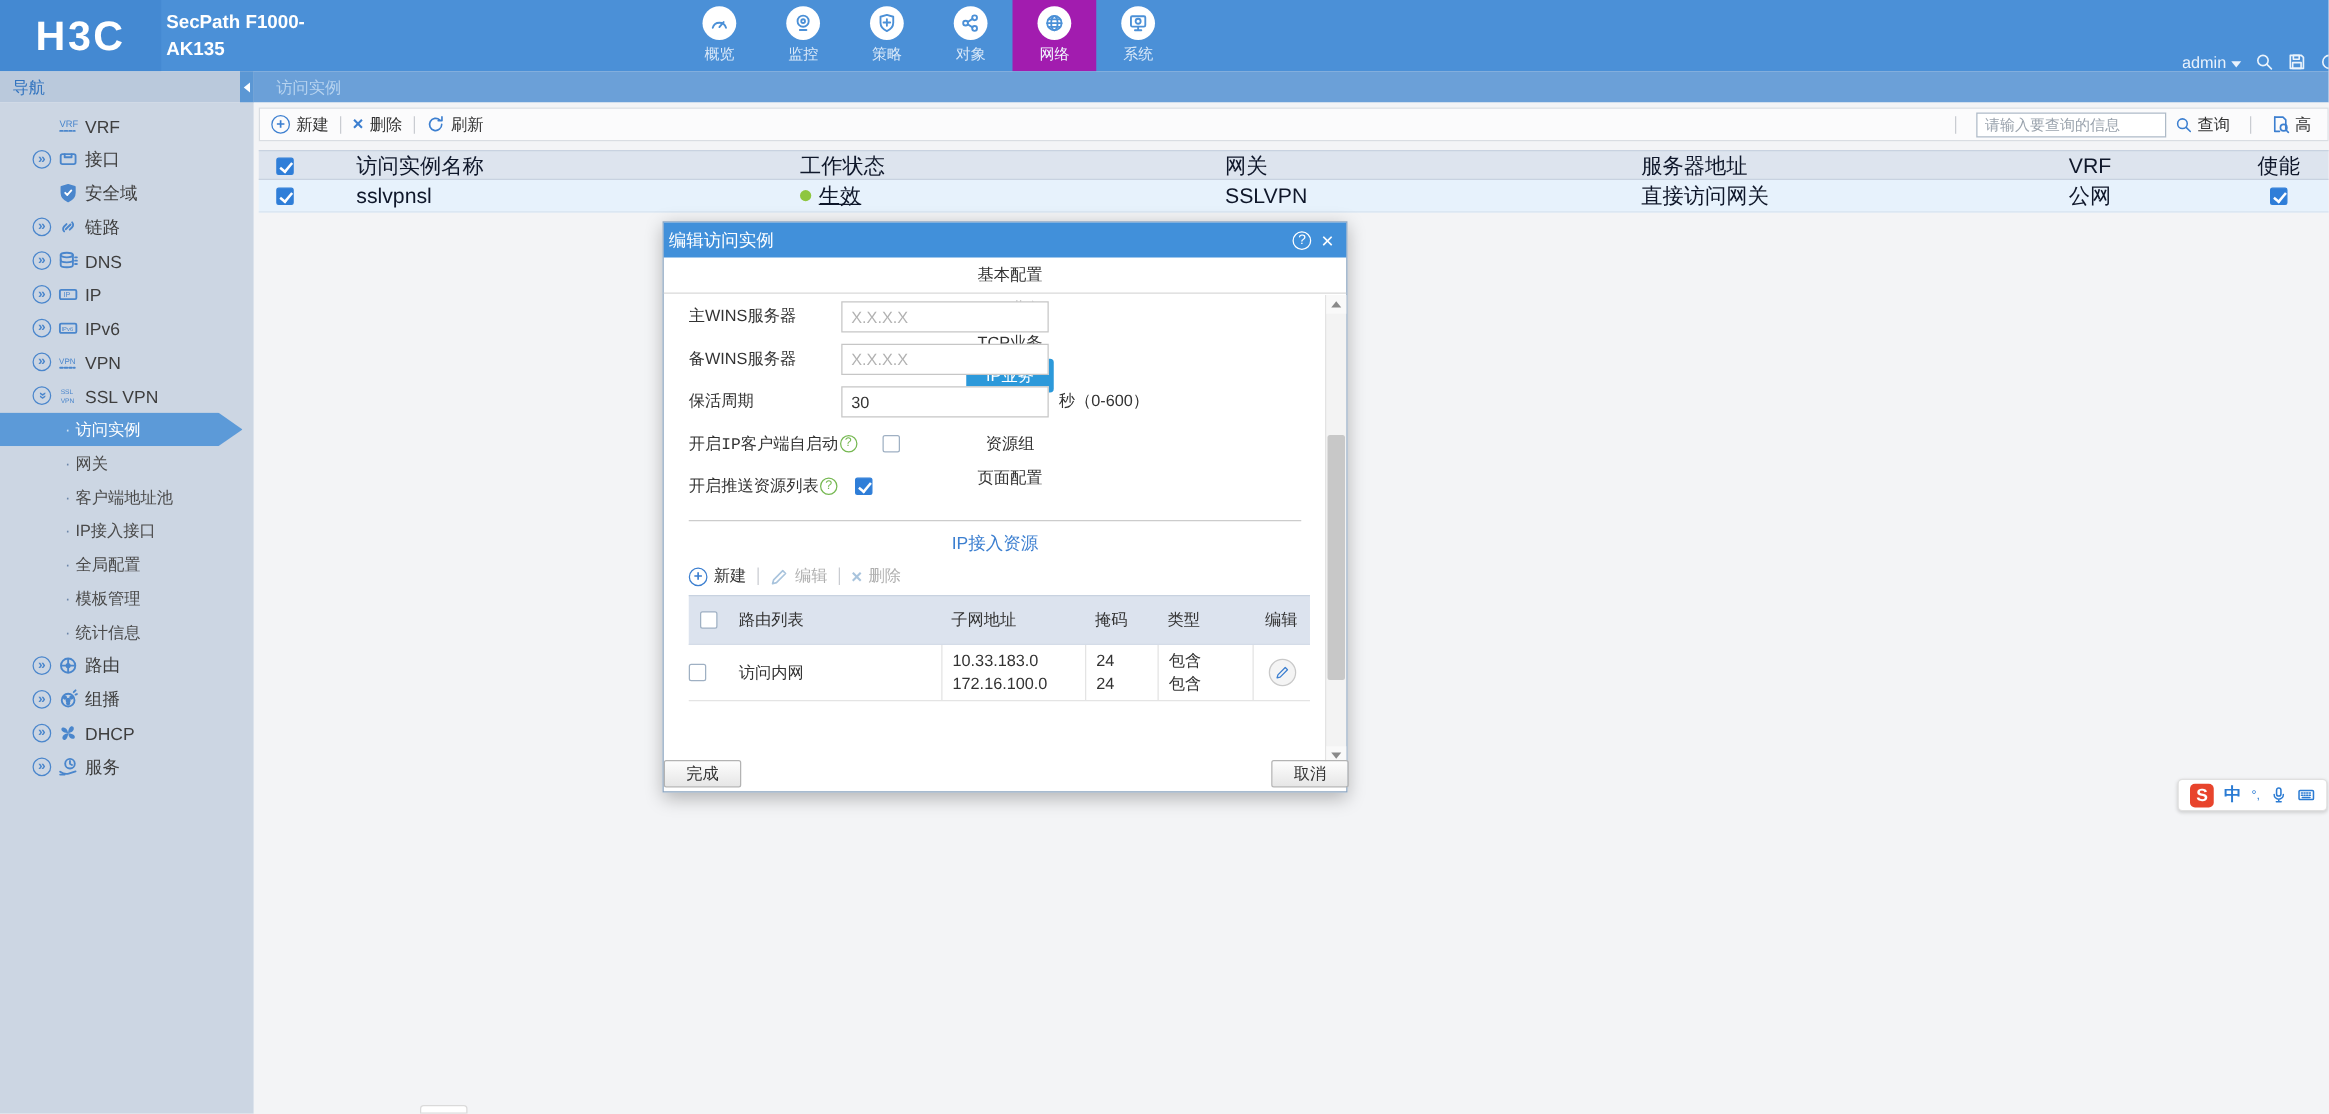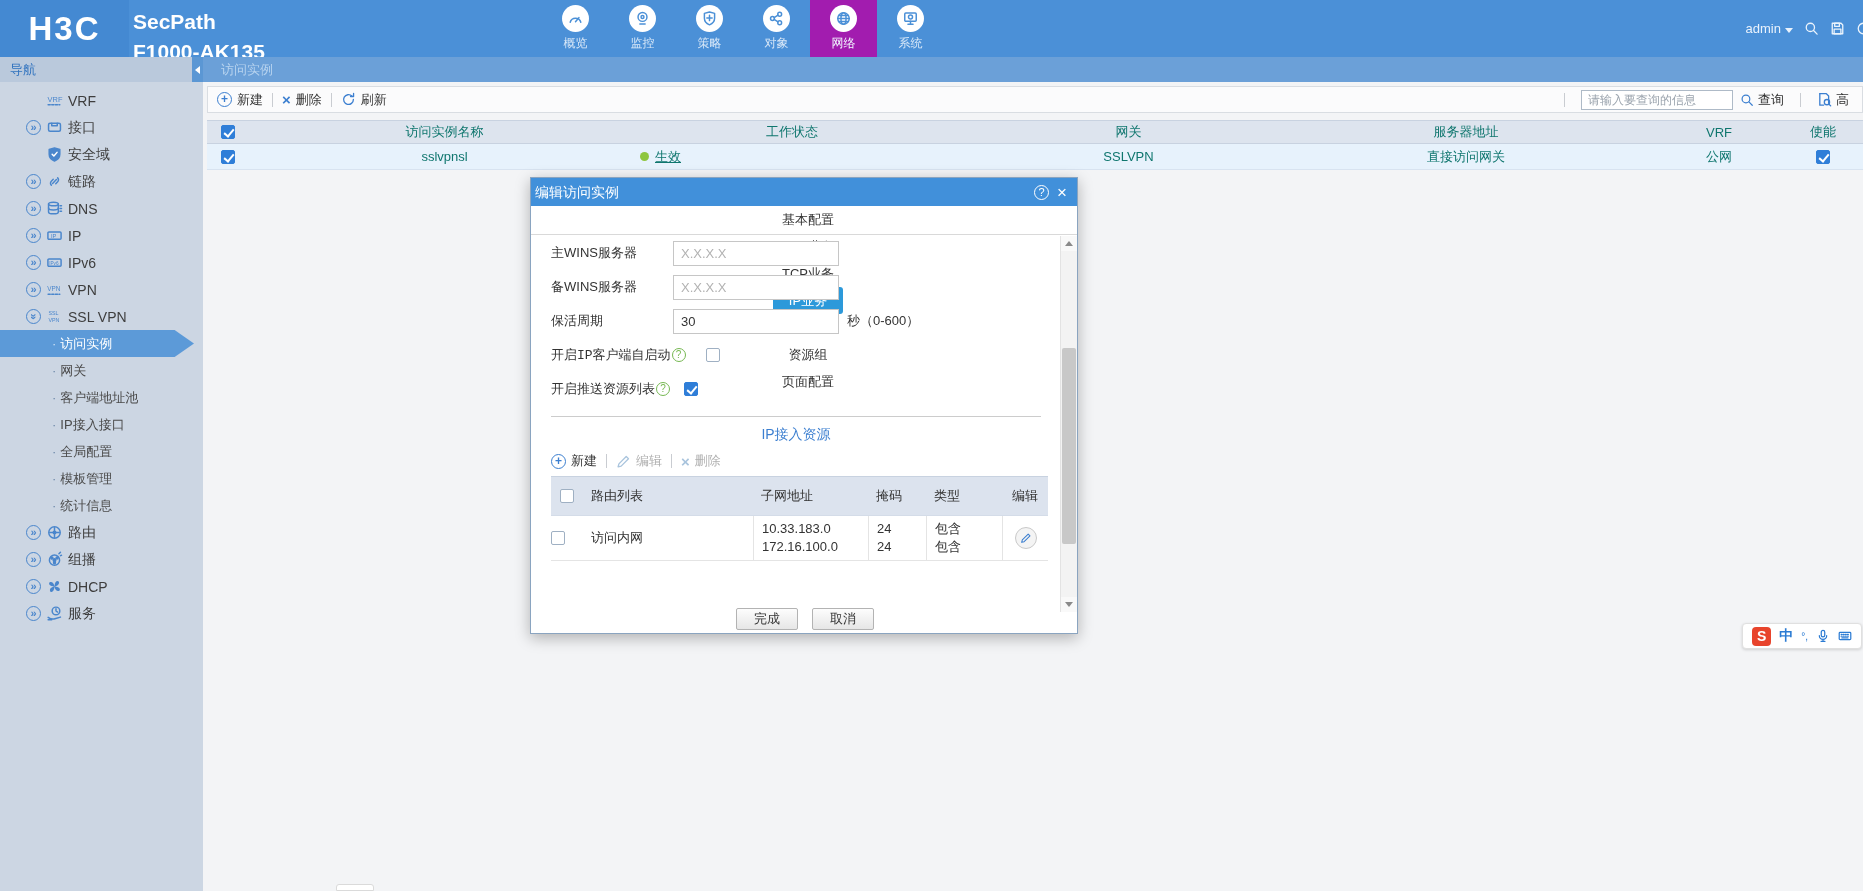--- a/index.html
+++ b/index.html
@@ -8,29 +8,29 @@
   .screen { position:relative; width:1863px; height:891px; overflow:hidden; }
 
   
   .ic { display:inline-block; width:16px; height:16px; line-height:0; }
   .ic svg { width:100%; height:100%; fill:none; stroke:currentColor; stroke-width:1.4; stroke-linecap:round; stroke-linejoin:round; }
 
   
   .topbar { position:absolute; left:0; top:0; width:1863px; height:57px; background:#4b90d7; }
   .logo-block { position:absolute; left:0; top:0; width:129px; height:57px; background:#4489d2; display:flex; align-items:center; justify-content:center; }
   .logo { color:#fff; font-size:33px; font-weight:bold; letter-spacing:2px; }
-  .device-title { position:absolute; left:133px; top:7px; width:150px; color:#fff; font-size:21px; font-weight:bold; line-height:1.45; }
+  .device-title { position:absolute; left:133px; top:7px; width:150px; color:#fff; font-size:15px; font-weight:bold; line-height:1.45; }
   .topnav { position:absolute; left:542px; top:0; height:57px; display:flex; }
   .navitem { width:67px; height:57px; display:flex; flex-direction:column; align-items:center; justify-content:center; gap:3px; cursor:pointer; }
   .navitem.active { background:#a21caf; }
   .nav-disc { width:27px; height:27px; border-radius:50%; background:#fff; color:#4b90d7; display:flex; align-items:center; justify-content:center; }
   .nav-disc .ic { width:17px; height:17px; }
   .nav-label { font-size:12px; color:#d9e8f8; }
   .navitem.active .nav-label { color:#f2f8ff; }
-  .top-right { position:absolute; right:0; top:0; height:57px; display:flex; align-items:center; gap:11px; color:#e9f2fc; font-size:13px; padding-right:0; overflow:hidden; }
+  .top-right { position:absolute; right:0; top:0; height:57px; display:flex; align-items:flex-end; gap:11px; color:#e9f2fc; font-size:13px; padding-right:0; overflow:hidden; }
   .tr-caret { width:0; height:0; border-left:4px solid transparent; border-right:4px solid transparent; border-top:5px solid #e9f2fc; display:inline-block; margin-left:4px; }
   .top-right .ic { width:15px; height:15px; color:#eaf3fc; }
   .half-ic { margin-right:-8px; }
 
   
   .sidebar-header { position:absolute; left:0; top:57px; width:203px; height:25px; background:#bac9dc; color:#3173bf; font-size:13px; line-height:25px; padding-left:10px; }
   .collapse-tab { position:absolute; left:192px; top:57px; width:11px; height:25px; background:#5b97d4; display:flex; align-items:center; justify-content:center; cursor:pointer; }
   .collapse-tab i { width:0; height:0; border-top:4px solid transparent; border-bottom:4px solid transparent; border-right:5px solid #fff; }
   .breadcrumb-bar { position:absolute; left:203px; top:57px; width:1660px; height:25px; background:#6ba0d8; color:#b7d3ef; font-size:13px; line-height:25px; padding-left:18px; }
 
@@ -57,21 +57,21 @@
   .x-ic { color:#3c7fd0; font-size:15px; font-weight:bold; line-height:15px; }
   .toolbar-right { margin-left:auto; display:flex; align-items:center; gap:7px; }
   .search-input { width:152px; height:20px; border:1px solid #aebac7; background:#fff; font-size:12px; padding:0 6px; color:#333; font-family:inherit; }
   .search-input::placeholder { color:#9aa3ad; }
   .qbtn { display:flex; align-items:center; gap:4px; cursor:pointer; color:#333; }
   .qbtn .ic { width:14px; height:14px; color:#3c7fd0; }
   .adv { display:flex; align-items:center; gap:4px; width:36px; overflow:hidden; cursor:pointer; color:#333; }
   .adv .ic { width:15px; height:15px; color:#3c7fd0; flex:0 0 15px; }
 
   .itable { position:absolute; left:4px; top:38px; width:1656px; }
-  .tgrid { display:grid; grid-template-columns:42px 355px 340px 333px 342px 1fr 80px; align-items:center; font-size:13px; color:#0f766e;text-align:center; }
+  .tgrid { display:grid; grid-template-columns:42px 355px 340px 333px 342px 1fr 80px; align-items:center; font-size:17px; color:#0f172a; }
   .thead { height:24px; background:#dde4ee; border-top:1px solid #c8d2e0; border-bottom:1px solid #c8d2e0; }
   .trow { height:26px; background:#e7f2fc; border-bottom:1px solid #d8e3f0; }
   .tc { padding-left:36px; white-space:nowrap; overflow:hidden; }
   .tc-cb { display:flex; justify-content:center; }
   .tc-last { display:flex; justify-content:center; padding-left:0; }
   .cb { width:14px; height:14px; border:1px solid #9fb0c3; border-radius:2px; background:#fff; position:relative; cursor:pointer; }
   .cb.checked { background:#2f7ed8; border-color:#2f7ed8; }
   .cb.checked::after { content:""; position:absolute; left:4px; top:1px; width:4px; height:8px; border:solid #fff; border-width:0 2px 2px 0; transform:rotate(40deg); }
   .statuscell { display:flex; align-items:center; gap:6px;text-decoration:underline; }
   .dot { width:9px; height:9px; border-radius:50%; background:#8ec63f; }
@@ -113,21 +113,21 @@
   .icc { display:flex; justify-content:center; padding-left:0 !important; }
   .ihead .icc { padding-left:0; }
   .edit-circ { width:22px; height:22px; border:1px solid #c9c9c9; border-radius:50%; background:#f4f4f4; display:flex; align-items:center; justify-content:center; align-self:center; cursor:pointer; color:#3c7fd0; }
   .edit-circ .ic { width:12px; height:12px; }
   .dlg-scroll { position:absolute; right:0; top:58px; width:17px; height:376px; background:#f3f3f3; border-left:1px solid #e3e3e3; }
   .sc-btn { position:absolute; left:0; width:16px; height:15px; background:#f9f9f9; display:flex; align-items:center; justify-content:center; cursor:pointer; }
   .sc-up { top:0; } .sc-dn { bottom:0; }
   .tri-up { width:0; height:0; border-left:4px solid transparent; border-right:4px solid transparent; border-bottom:5px solid #8a8a8a; }
   .tri-dn { width:0; height:0; border-left:4px solid transparent; border-right:4px solid transparent; border-top:5px solid #8a8a8a; }
   .sc-thumb { position:absolute; left:1px; top:112px; width:14px; height:196px; background:#c8c8c8; border-radius:2px; cursor:pointer; }
-  .dlg-buttons { position:absolute; left:0; bottom:3px; width:548px; display:flex; justify-content:center; gap:14px; }
+  .dlg-buttons { position:absolute; left:0; bottom:3px; width:548px; display:flex; justify-content:space-between; gap:14px; }
   .btn { width:62px; height:22px; font-size:13px; color:#333; background:linear-gradient(#fdfdfd,#e6e6e6); border:1px solid #b3b3b3; border-radius:2px; cursor:pointer; font-family:inherit; }
 
   
   .ime { position:absolute; right:1px; bottom:242px; height:26px; background:#fff; border:1px solid #e0e0e0; border-radius:4px; display:flex; align-items:center; gap:8px; padding:0 9px; box-shadow:0 1px 3px rgba(0,0,0,.15); }
   .sogou { width:19px; height:19px; background:#e8442c; border-radius:4px; color:#fff; font-weight:bold; font-size:14px; line-height:19px; text-align:center; }
   .ime-mode { color:#2b7bd3; font-size:14px; font-weight:bold; cursor:pointer; }
   .ime-marks { color:#2b7bd3; font-size:10px; cursor:pointer; }
   .ime .ic { width:14px; height:14px; color:#2b7bd3; cursor:pointer; }
   .frag { position:absolute; left:336px; bottom:0; width:38px; height:7px; background:#fff; border:1px solid #dadada; border-radius:3px 3px 0 0; }
 </style>

